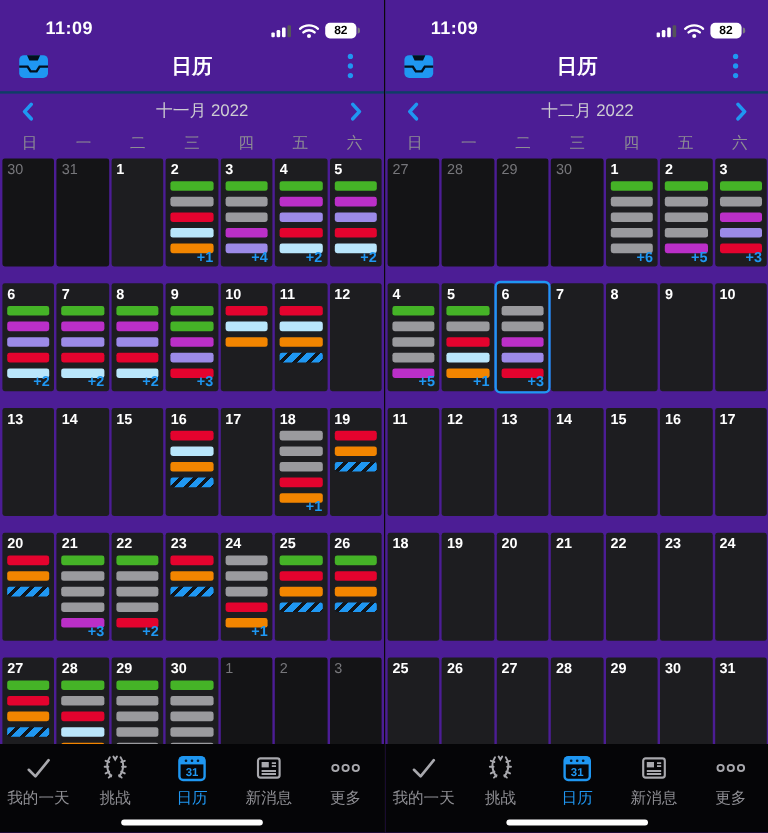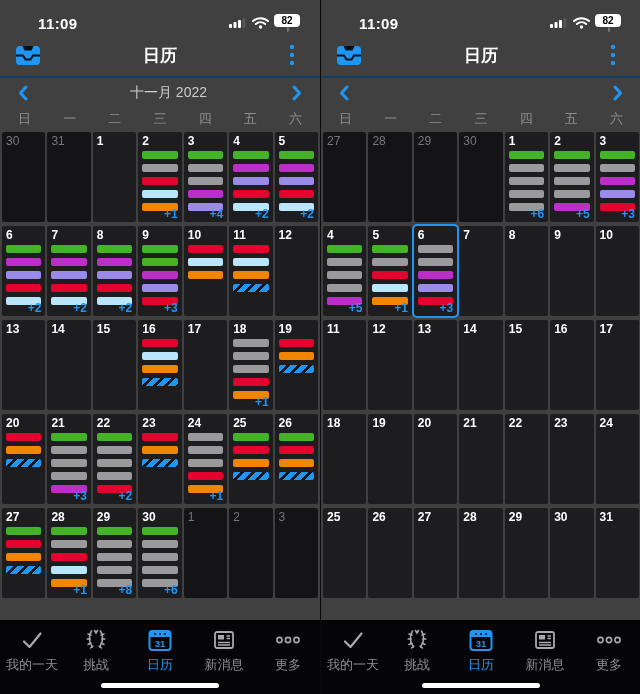--- a/index.html
+++ b/index.html
@@ -1,45 +1,45 @@
 <!DOCTYPE html>
 <html style="--accent-blue: #1f97f2; --bar-green: #45b327; --bar-gray: #9a9a9e; --bar-red: #e4032e; --bar-lightblue: #b9e6fb; --bar-orange: #f28500; --bar-magenta: #bb2fc8; --bar-purple: #9c8ae8; --bar-striped-base: #1f97f2; --bar-striped-stripe: #10151b;"><head>
 <meta charset="utf-8">
 <style>
   html,body{margin:0;padding:0;background:#000;}
   body{width:640px;height:694px;overflow:hidden;font-family:"Liberation Sans",sans-serif;-webkit-font-smoothing:antialiased;}
   .screens{display:flex;width:640px;height:694px;}
-  .phone{position:relative;width:320px;height:694px;background:#404040;overflow:hidden;flex:0 0 320px;}
+  .phone{position:relative;width:320px;height:694px;background:#4c1d95;overflow:hidden;flex:0 0 320px;}
   .phone.right{border-left:1px solid #0a0a0a;}
 
   
   .status-bar{height:34px;display:flex;align-items:flex-end;justify-content:space-between;padding:0 20px 2px 38px;box-sizing:border-box;}
   .time{color:#fff;font-size:15px;font-weight:bold;letter-spacing:.4px;}
   .status-icons{display:flex;align-items:center;gap:5px;}
-  .battery{display:flex;align-items:center;flex-direction:column;}
+  .battery{display:flex;align-items:center;}
   .battery-body{width:26px;height:13px;background:#fff;border-radius:4px;display:flex;align-items:center;justify-content:center;color:#000;font-size:10px;font-weight:bold;}
   .battery-nub{width:2px;height:5px;background:#7a7a7e;border-radius:0 2px 2px 0;margin-left:1px;}
 
   
   .app-header{position:relative;height:42px;display:flex;align-items:center;justify-content:space-between;padding:0 14px;border-bottom:2px solid #0e3e66;}
   .app-title{position:absolute;left:0;right:0;text-align:center;color:#fff;font-size:17px;font-weight:bold;}
   .icon-btn{display:flex;align-items:center;justify-content:center;width:28px;height:28px;z-index:1;}
 
   
   .month-nav{height:30px;display:flex;align-items:center;justify-content:space-between;padding:0 12px;}
   .month-label{position:absolute;left:17px;right:0;text-align:center;color:#cdcdd1;font-size:14px;}
   .month-nav{position:relative;}
   .chev{z-index:1;display:flex;align-items:center;justify-content:center;width:22px;height:22px;}
 
   
   .weekday-row{display:grid;grid-template-columns:repeat(7,1fr);height:22px;align-items:center;padding:0 2px;}
   .weekday-row span{text-align:center;color:#8e8e93;font-size:13px;}
 
   
-  .cal-grid{display:grid;grid-template-columns:repeat(7,1fr);gap:4px 2px;padding:2px 2px 0;}
+  .cal-grid{display:grid;grid-template-columns:repeat(7,1fr);gap:14px 2px;padding:2px 2px 0;}
   .cal-cell{position:relative;height:90px;background:#1d1d20;border-radius:2px;box-sizing:border-box;}
   .cal-cell.other{background:#141416;}
   .cal-cell.selected{outline:2px solid var(--accent-blue);outline-offset:0;border-radius:3px;}
   .day-num{color:#fff;font-size:12px;font-weight:bold;padding:3px 0 3px 4px;line-height:13px;}
   .other .day-num{color:#77777b;font-weight:normal;}
   .bar{height:8px;border-radius:2px;margin:0 4px 5px;}
   .bar.green{background:var(--bar-green);} .bar.gray{background:var(--bar-gray);}
   .bar.red{background:var(--bar-red);} .bar.lightblue{background:var(--bar-lightblue);}
   .bar.orange{background:var(--bar-orange);} .bar.magenta{background:var(--bar-magenta);}
   .bar.purple{background:var(--bar-purple);}
@@ -446,20 +446,21 @@
         </svg>
       </span>
     </div>
 
     <div class="month-nav">
       <span class="chev">
         <svg width="10" height="16" viewBox="0 0 10 16">
             <path d="M8 2 L2.5 8 L8 14" stroke="#1f97f2" stroke-width="3" fill="none" stroke-linecap="round" stroke-linejoin="round"></path>
           </svg>
       </span>
+      <span class="month-label">十二月 2022</span>
       <span class="chev">
         <svg width="10" height="16" viewBox="0 0 10 16">
             <path d="M2 2 L7.5 8 L2 14" stroke="#1f97f2" stroke-width="3" fill="none" stroke-linecap="round" stroke-linejoin="round"></path>
           </svg>
       </span>
     </div>
 
     <div class="weekday-row">
         <span>日</span>
         <span>一</span>

